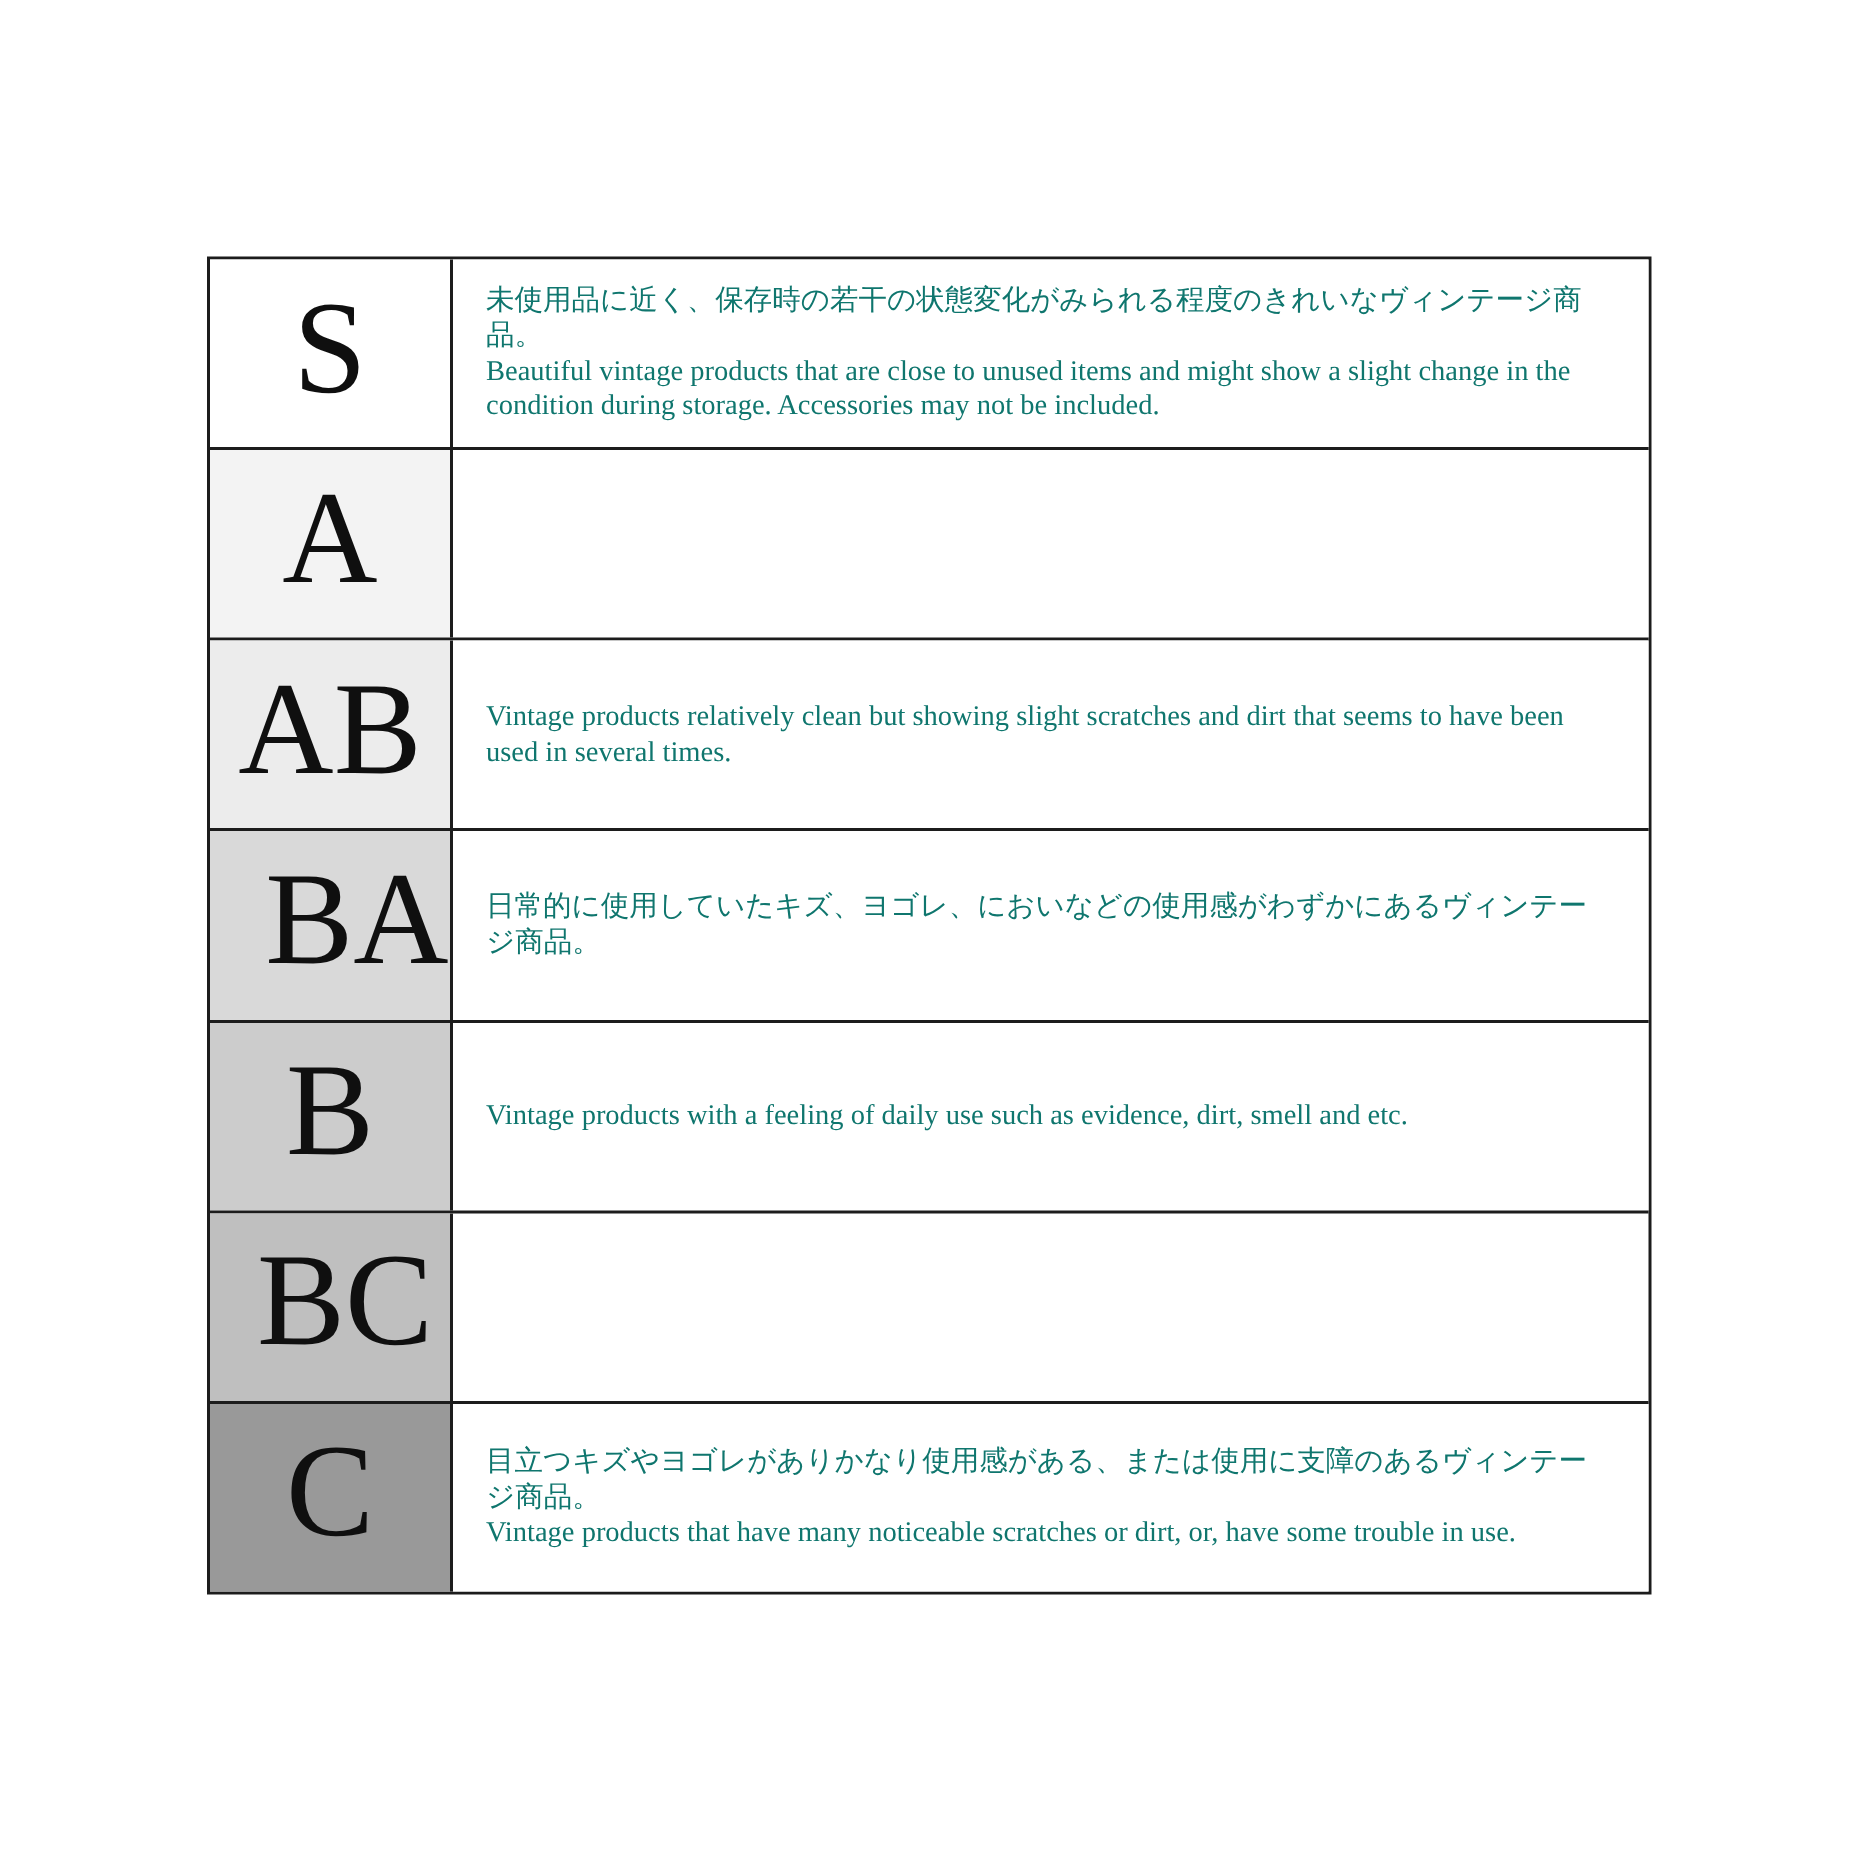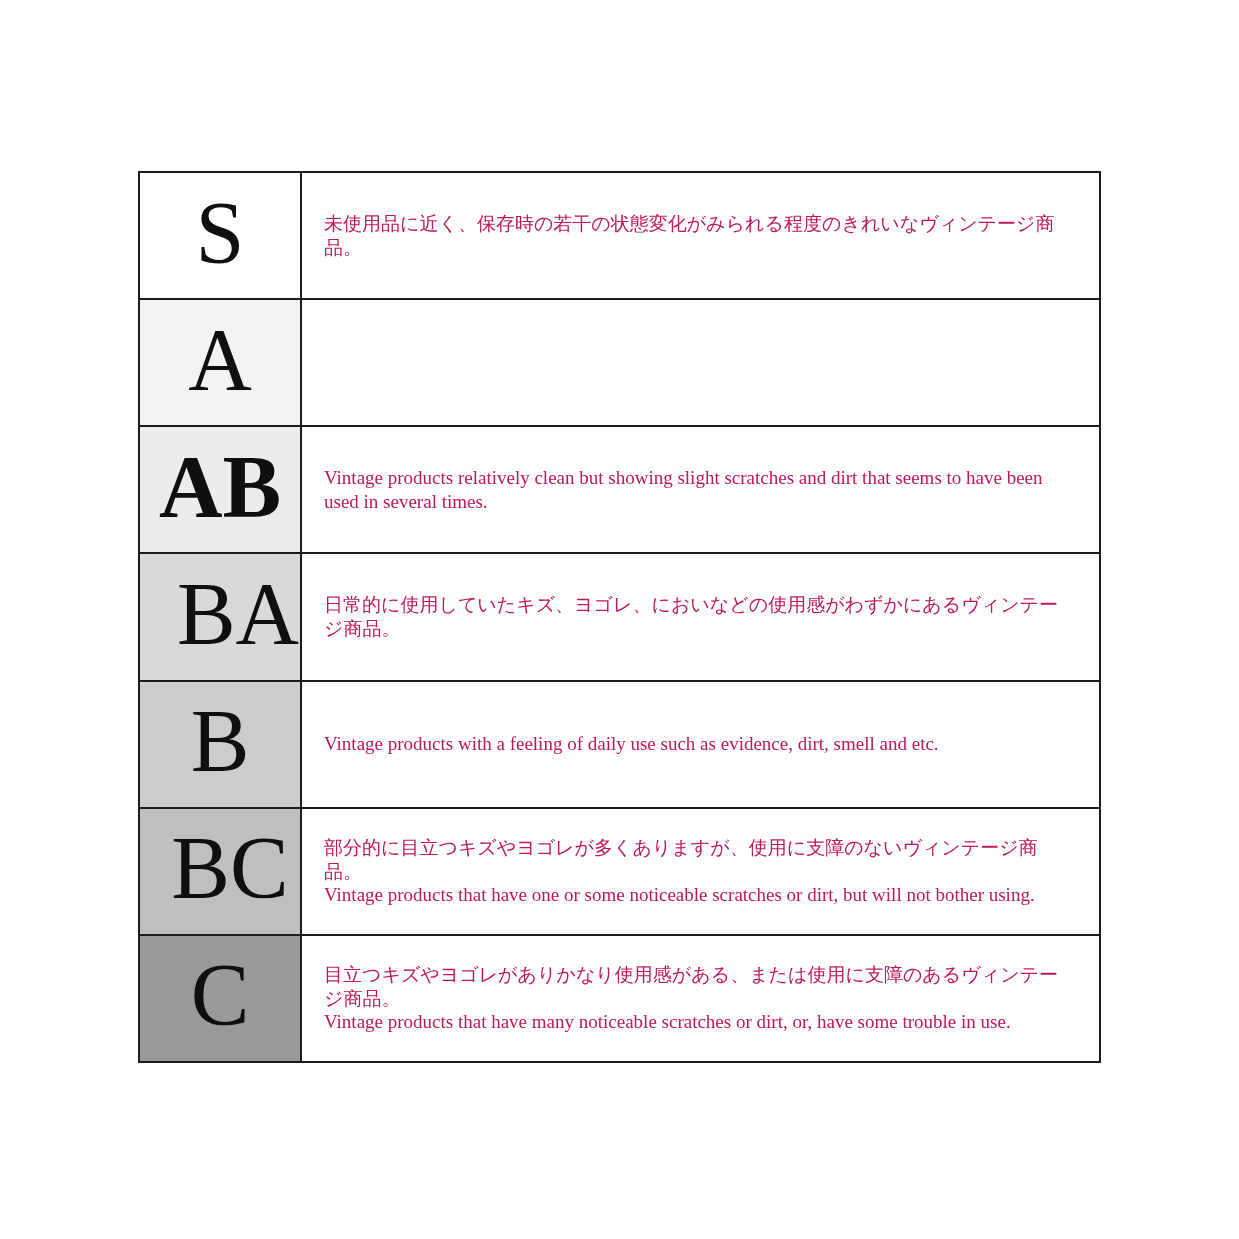--- a/index.html
+++ b/index.html
@@ -55,49 +55,50 @@
     background: #ffffff;
     display: flex;
     flex-direction: column;
     justify-content: center;
     padding: 10px 26px 10px 22px;
   }
   .desc-jp, .desc-en {
     font-family: "Liberation Serif", "DejaVu Serif", serif;
     font-size: 19px;
     line-height: 23.5px;
-    color: #be185d;
+    color: #0f766e;
     text-align: left;
   }
 </style>
 </head>
 <body>
 
 <div class="page">
   <div class="grade-table">
 
     <div class="grade-row">
       <div class="grade-cell" style="background-color: rgb(255, 255, 255);">
         <span class="grade-letter">S</span>
       </div>
       <div class="desc-cell">
         <div class="desc-jp">未使用品に近く、保存時の若干の状態変化がみられる程度のきれいなヴィンテージ商品。</div>
+        <div class="desc-en">Beautiful vintage products that are close to unused items and might show a slight change in the condition during storage. Accessories may not be included.</div>
       </div>
     </div>
 
     <div class="grade-row">
       <div class="grade-cell" style="background-color: rgb(243, 243, 243);">
         <span class="grade-letter">A</span>
       </div>
       <div class="desc-cell">
       </div>
     </div>
 
     <div class="grade-row">
-      <div class="grade-cell" style="background-color: rgb(236, 236, 236); font-weight: bold;">
+      <div class="grade-cell" style="background-color: rgb(236, 236, 236);">
         <span class="grade-letter">AB</span>
       </div>
       <div class="desc-cell">
         <div class="desc-en">Vintage products relatively clean but showing slight scratches and dirt that seems to have been used in several times.</div>
       </div>
     </div>
 
     <div class="grade-row">
       <div class="grade-cell" style="background-color: rgb(217, 217, 217); padding-left: 36px;">
         <span class="grade-letter">BA</span>
@@ -113,24 +114,20 @@
       </div>
       <div class="desc-cell">
         <div class="desc-en">Vintage products with a feeling of daily use such as evidence, dirt, smell and etc.</div>
       </div>
     </div>
 
     <div class="grade-row">
       <div class="grade-cell" style="background-color: rgb(191, 191, 191); padding-left: 20px;">
         <span class="grade-letter">BC</span>
       </div>
-      <div class="desc-cell">
-        <div class="desc-jp">部分的に目立つキズやヨゴレが多くありますが、使用に支障のないヴィンテージ商品。</div>
-        <div class="desc-en">Vintage products that have one or some noticeable scratches or dirt, but will not bother using.</div>
-      </div>
     </div>
 
     <div class="grade-row">
       <div class="grade-cell" style="background-color: rgb(153, 153, 153);">
         <span class="grade-letter">C</span>
       </div>
       <div class="desc-cell">
         <div class="desc-jp">目立つキズやヨゴレがありかなり使用感がある、または使用に支障のあるヴィンテージ商品。</div>
         <div class="desc-en">Vintage products that have many noticeable scratches or dirt, or, have some trouble in use.</div>
       </div>

